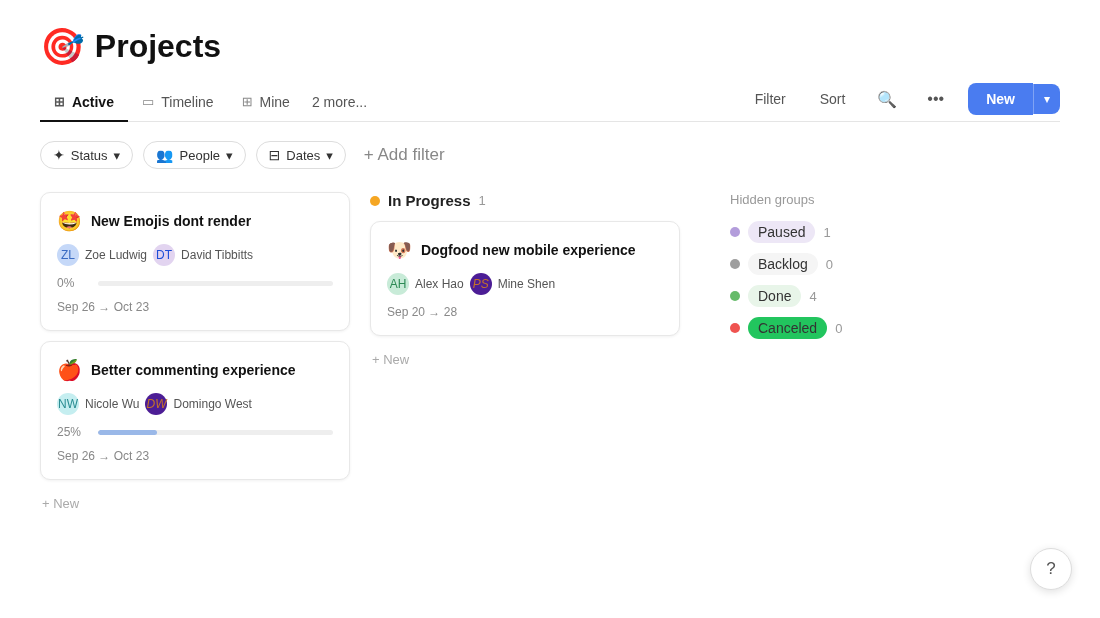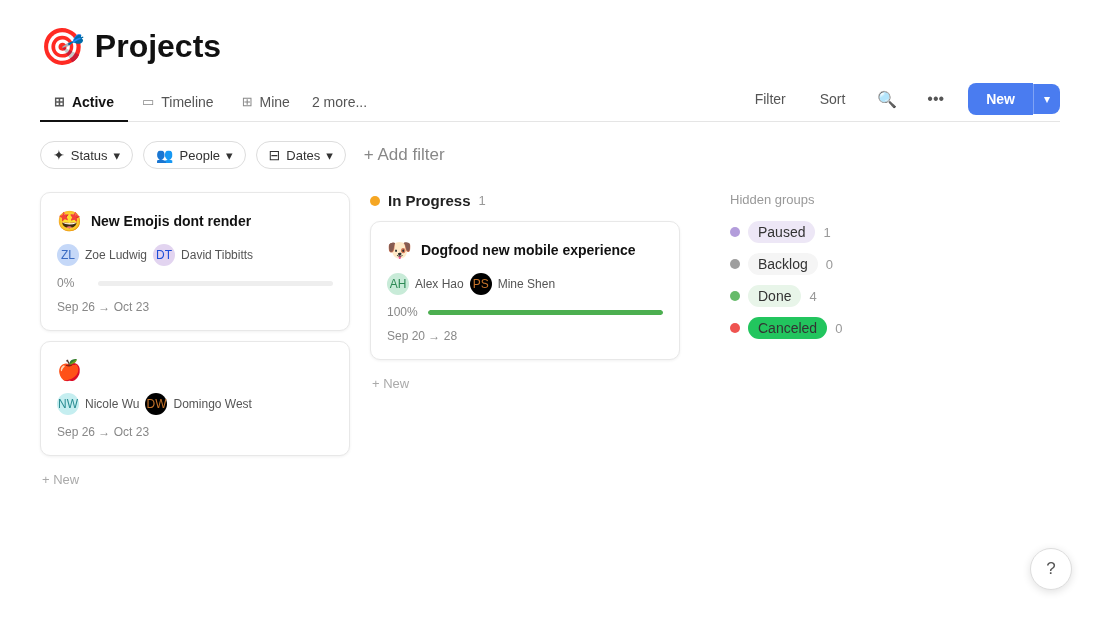--- a/index.html
+++ b/index.html
@@ -312,21 +312,21 @@
       align-items: center;
       justify-content: center;
       font-size: 17px;
       color: #555;
       cursor: pointer;
     }
 
     
     .av-blue { background: #c5d8f8; color: #3a6bc2; }
     .av-green { background: #c8ebd8; color: #2d8a55; }
-    .av-orange { background: #000000; color: #c4722a; }
+    .av-orange { background: #4c1d95; color: #c4722a; font-style: italic; }
     .av-purple { background: #e2d4f0; color: #1d4ed8; }
     .av-teal { background: #c5eef0; color: #2a8c91; }
   </style>
 </head>
 <body>
 
 <div class="app-container">
 
   <div class="page-header">
     <span class="page-icon">🎯</span>
@@ -402,27 +402,34 @@
           <div class="progress-bar-bg">
             <div class="progress-bar-fill" style="width:0%;background:#ddd;"></div>
           </div>
         </div>
         <div class="card-dates">Sep 26 → Oct 23</div>
       </div>
 
       <div class="card">
         <div class="card-title-row">
           <span class="card-emoji">🍎</span>
+          <span class="card-title">Better commenting experience</span>
         </div>
         <div class="card-people">
           <div class="avatar av-teal">NW</div>
           <span class="person-name">Nicole Wu</span>
           <div class="avatar av-orange">DW</div>
           <span class="person-name">Domingo West</span>
         </div>
+        <div class="progress-row">
+          <span class="progress-label">25%</span>
+          <div class="progress-bar-bg">
+            <div class="progress-bar-fill" style="width:25%;background:#9ab8e8;"></div>
+          </div>
+        </div>
         <div class="card-dates">Sep 26 → Oct 23</div>
       </div>
 
       <div class="add-new-row">+ New</div>
     </div>
 
     <div class="column">
       <div class="column-header">
         <span class="status-dot" style="background:#F5A623;"></span>
         <span class="column-title">In Progress</span>
@@ -433,26 +440,20 @@
         <div class="card-title-row">
           <span class="card-emoji">🐶</span>
           <span class="card-title">Dogfood new mobile experience</span>
         </div>
         <div class="card-people">
           <div class="avatar av-green">AH</div>
           <span class="person-name">Alex Hao</span>
           <div class="avatar av-orange">PS</div>
           <span class="person-name">Mine Shen</span>
         </div>
-        <div class="progress-row">
-          <span class="progress-label">100%</span>
-          <div class="progress-bar-bg">
-            <div class="progress-bar-fill" style="width:100%;background:#4CAF50;"></div>
-          </div>
-        </div>
         <div class="card-dates">Sep 20 → 28</div>
       </div>
 
       <div class="add-new-row">+ New</div>
     </div>
 
     <div class="hidden-groups">
       <div class="hidden-groups-title">Hidden groups</div>
 
       <div class="hidden-group-item">

